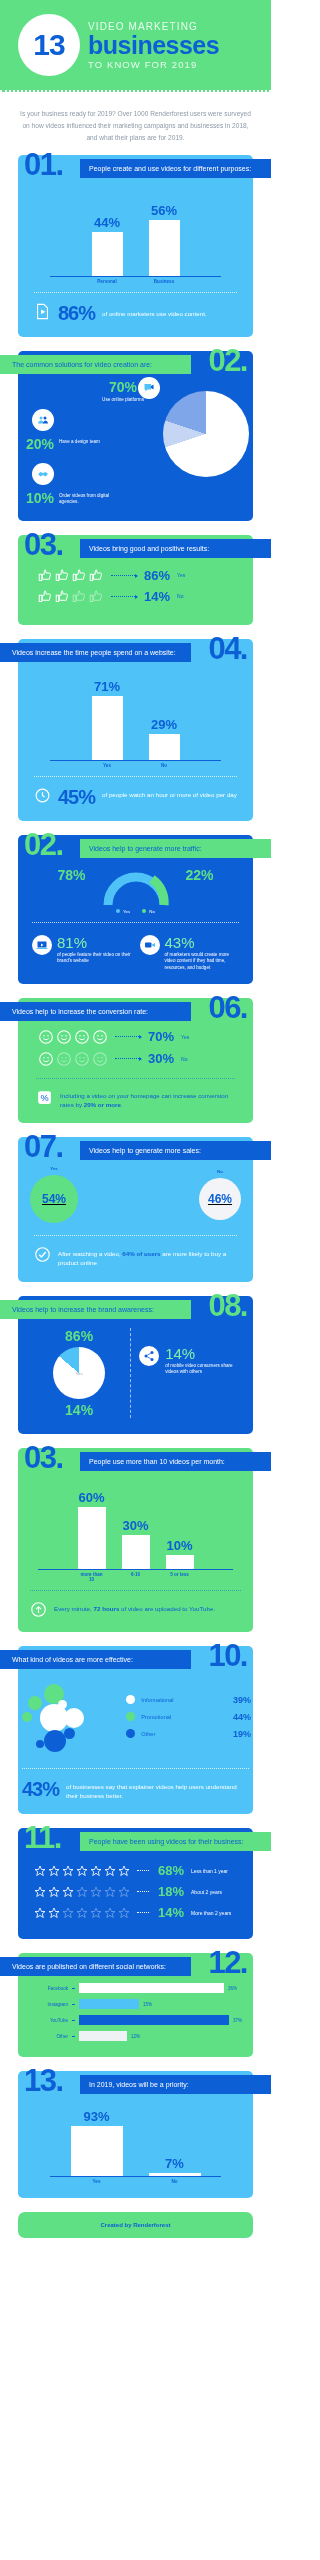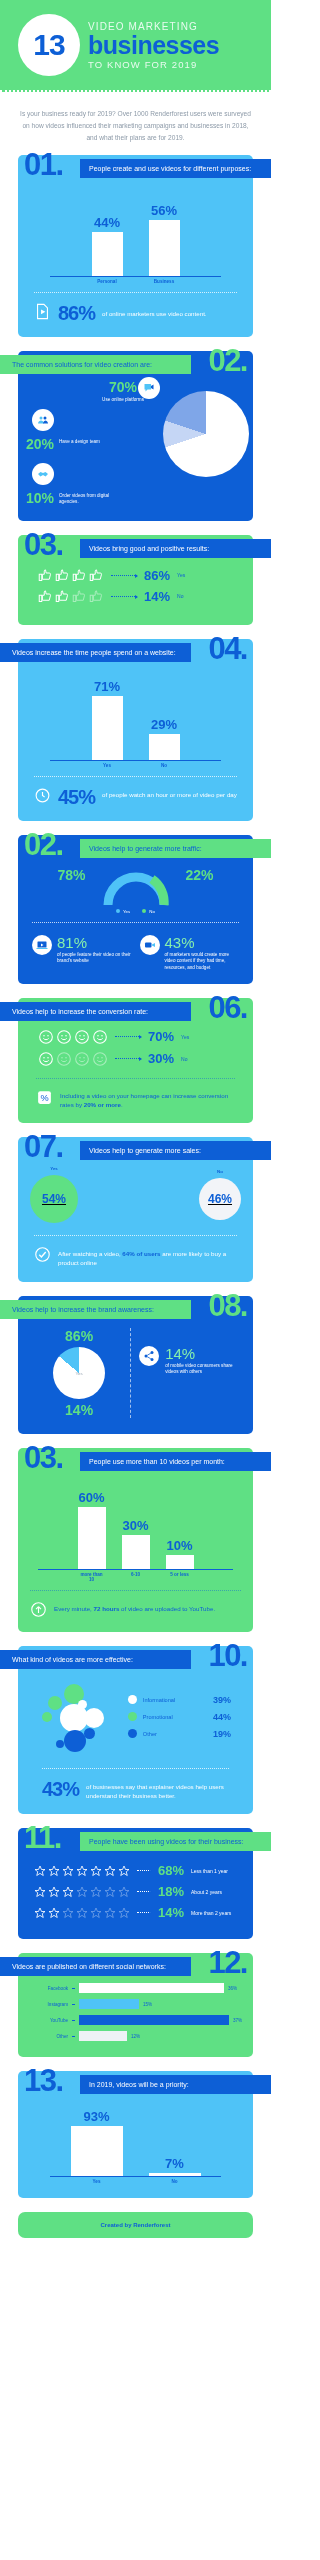--- a/index.html
+++ b/index.html
@@ -550,21 +550,21 @@
           </div>
         </div>
       </div>
     </div>
   </div>
 
   <div class="sec">
     <div class="bignum bn-right n-blue">10.</div>
     <div class="ribbon rb-left rb-blue">What kind of videos are more effective:</div>
     <div class="card c-lblue">
-      <div class="body" style="padding:28px 20px 12px">
+      <div class="body" style="padding:28px 0 12px">
         <div class="bubblock">
           <div class="bubs">
             <span class="bub" style="left:24px;top:6px;width:20px;height:20px;background:#5fe084"></span>
             <span class="bub" style="left:8px;top:18px;width:14px;height:14px;background:#5fe084"></span>
             <span class="bub" style="left:2px;top:34px;width:10px;height:10px;background:#5fe084"></span>
             <span class="bub" style="left:20px;top:26px;width:28px;height:28px;background:#ffffff"></span>
             <span class="bub" style="left:44px;top:30px;width:20px;height:20px;background:#ffffff"></span>
             <span class="bub" style="left:38px;top:22px;width:9px;height:9px;background:#ffffff"></span>
             <span class="bub" style="left:24px;top:52px;width:22px;height:22px;background:#0d5fd6"></span>
             <span class="bub" style="left:44px;top:50px;width:11px;height:11px;background:#0d5fd6"></span>

